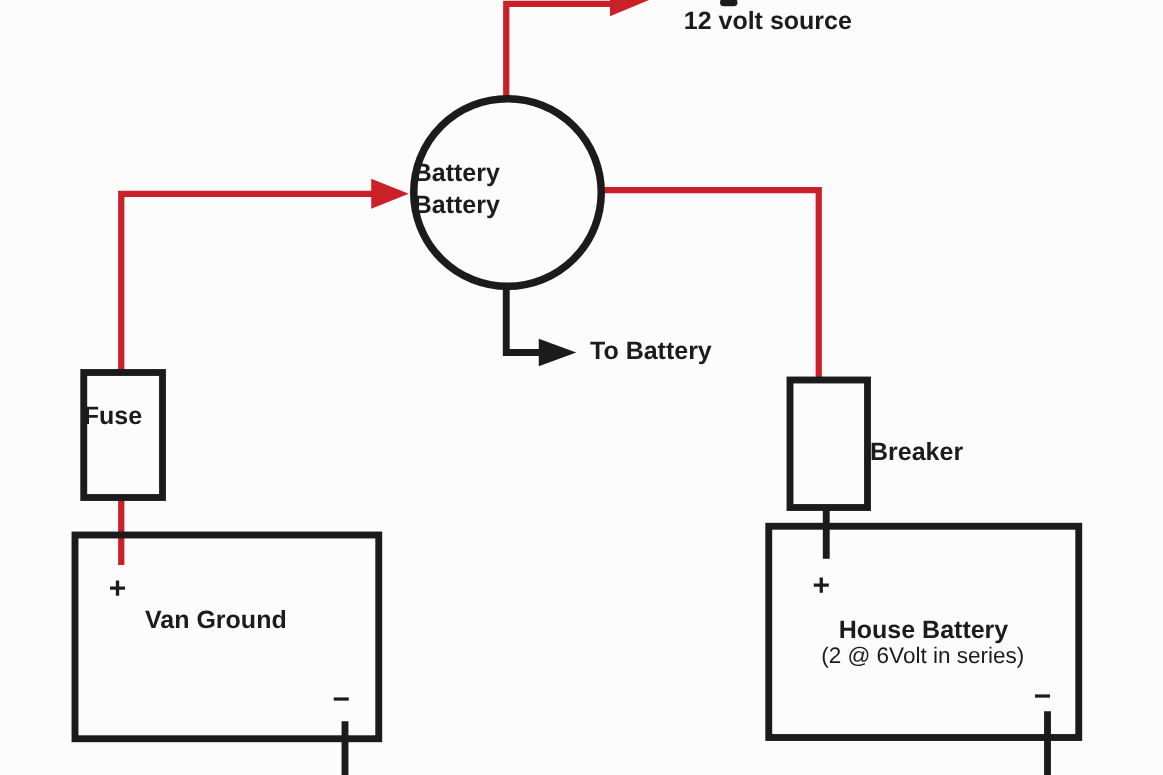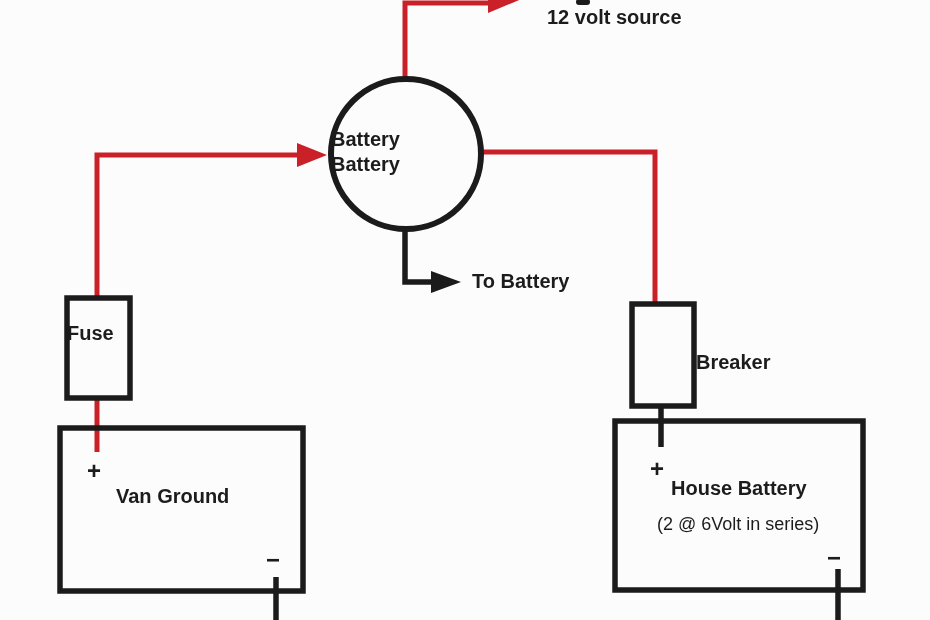--- a/index.html
+++ b/index.html
@@ -74,18 +74,18 @@
   <div class="label" style="left:472px;top:270px;">To Battery</div>
 
   <div class="label center" style="left:67px;top:322px;width:63px;">Fuse</div>
 
   <div class="label" style="left:696px;top:320px;margin-top:31px;">Breaker</div>
 
   <div class="label" style="left:116px;top:485px;">Van Ground</div>
   <div class="label sign" style="left:87px;top:459px;">+</div>
   <div class="label sign" style="left:266px;top:548px;">−</div>
 
-  <div class="label" style="left:671px;top:477px;">House Battery</div>
+  <div class="label" style="left:671px;top:493px;">House Battery</div>
   <div class="label sub" style="left:657px;top:513px;">(2 @ 6Volt in series)</div>
   <div class="label sign" style="left:650px;top:457px;">+</div>
   <div class="label sign" style="left:827px;top:546px;">−</div>
 
 </div>
 
 </body></html>

